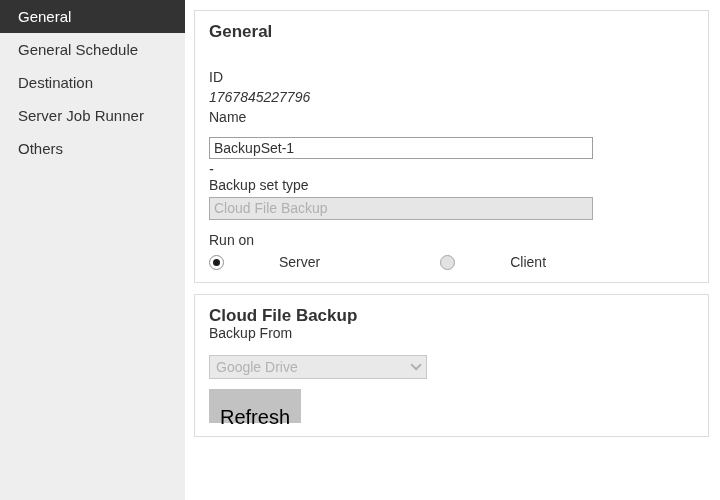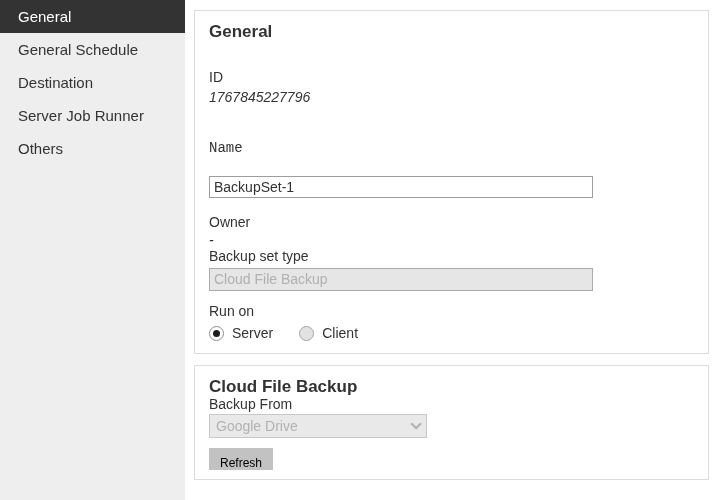--- a/index.html
+++ b/index.html
@@ -55,24 +55,24 @@
     color: #333333;
   }
   .field-value {
     font-size: 14px;
     line-height: 16px;
     color: #333333;
     font-style: italic;
   }
   .lbl-id      { margin-top: 28px; }
   .val-id      { margin-top: 4px; }
-  .lbl-name    { margin-top: 35px; font-family: Liberation Mono, monospace; }
+  .lbl-name    { margin-top: 4px; }
   .name-input {
     display: block;
-    margin-top: 20px;
+    margin-top: 12px;
     width: 384px; height: 22px;
     border: 1px solid #9e9e9e;
     background: #ffffff;
     font-family: "Liberation Sans", sans-serif;
     font-size: 14px;
     color: #333333;
     padding: 2px 4px;
     outline: none;
   }
   .lbl-owner   { margin-top: 16px; }
@@ -89,20 +89,21 @@
     padding: 0 4px;
     overflow: hidden;
     white-space: nowrap;
   }
   .lbl-runon   { margin-top: 12px; }
   .radio-row {
     margin-top: 6px;
     display: flex;
     align-items: center;
     height: 16px;
+    gap: 47px;
   }
   .radio {
     width: 15px; height: 15px;
     border-radius: 50%;
     border: 1px solid #909090;
     background: #ffffff;
     display: inline-flex;
     align-items: center;
     justify-content: center;
     flex: 0 0 auto;
@@ -115,21 +116,21 @@
   .radio.unchecked { background: #e2e2e2; border-color: #a5a5a5; }
   .radio-label {
     font-size: 14px;
     color: #333333;
     margin-left: 8px;
   }
   .radio-group-gap { width: 26px; flex: 0 0 auto; }
   
   .lbl-backupfrom { }
   .select-box {
-    margin-top: 2px;
+    margin-top: 14px;
     width: 218px; height: 24px;
     border: 1px solid #c8c8c8;
     background: #e9e9e9;
     display: flex;
     align-items: center;
     font-size: 14px;
     color: #b2b2b2;
     padding: 0 8px 0 6px;
     position: relative;
   }
@@ -138,25 +139,25 @@
     width: 8px; height: 8px;
     border-right: 2px solid #b2b2b2;
     border-bottom: 2px solid #b2b2b2;
     transform: rotate(45deg) translateY(-3px);
     flex: 0 0 auto;
   }
   .refresh-btn {
     margin-top: 10px;
     display: inline-block;
     height: 22px;
-    padding: 4px 11px;
+    padding: 17px 11px;
     background: #c2c2c2;
     border: none;
     font-family: "Liberation Sans", sans-serif;
-    font-size: 12px;
+    font-size: 20px;
     line-height: 22px;
     color: #000000;
     cursor: pointer;
   }
 </style>
 </head>
 <body>
 
 <div class="sidebar">
   <div class="side-item selected">General</div>
@@ -170,21 +171,20 @@
 
   <div class="card card-1">
     <h2 class="card-title">General</h2>
 
     <div class="field-label lbl-id">ID</div>
     <div class="field-value val-id">1767845227796</div>
 
     <div class="field-label lbl-name">Name</div>
     <input class="name-input" type="text" value="BackupSet-1" style="">
 
-    <div class="field-label lbl-owner">Owner</div>
     <div class="field-value val-owner">-</div>
 
     <div class="field-label lbl-type">Backup set type</div>
     <div class="disabled-input">Cloud File Backup</div>
 
     <div class="field-label lbl-runon">Run on</div>
     <div class="radio-row">
       <span class="radio checked">
           <span class="dot"></span>
         </span>

